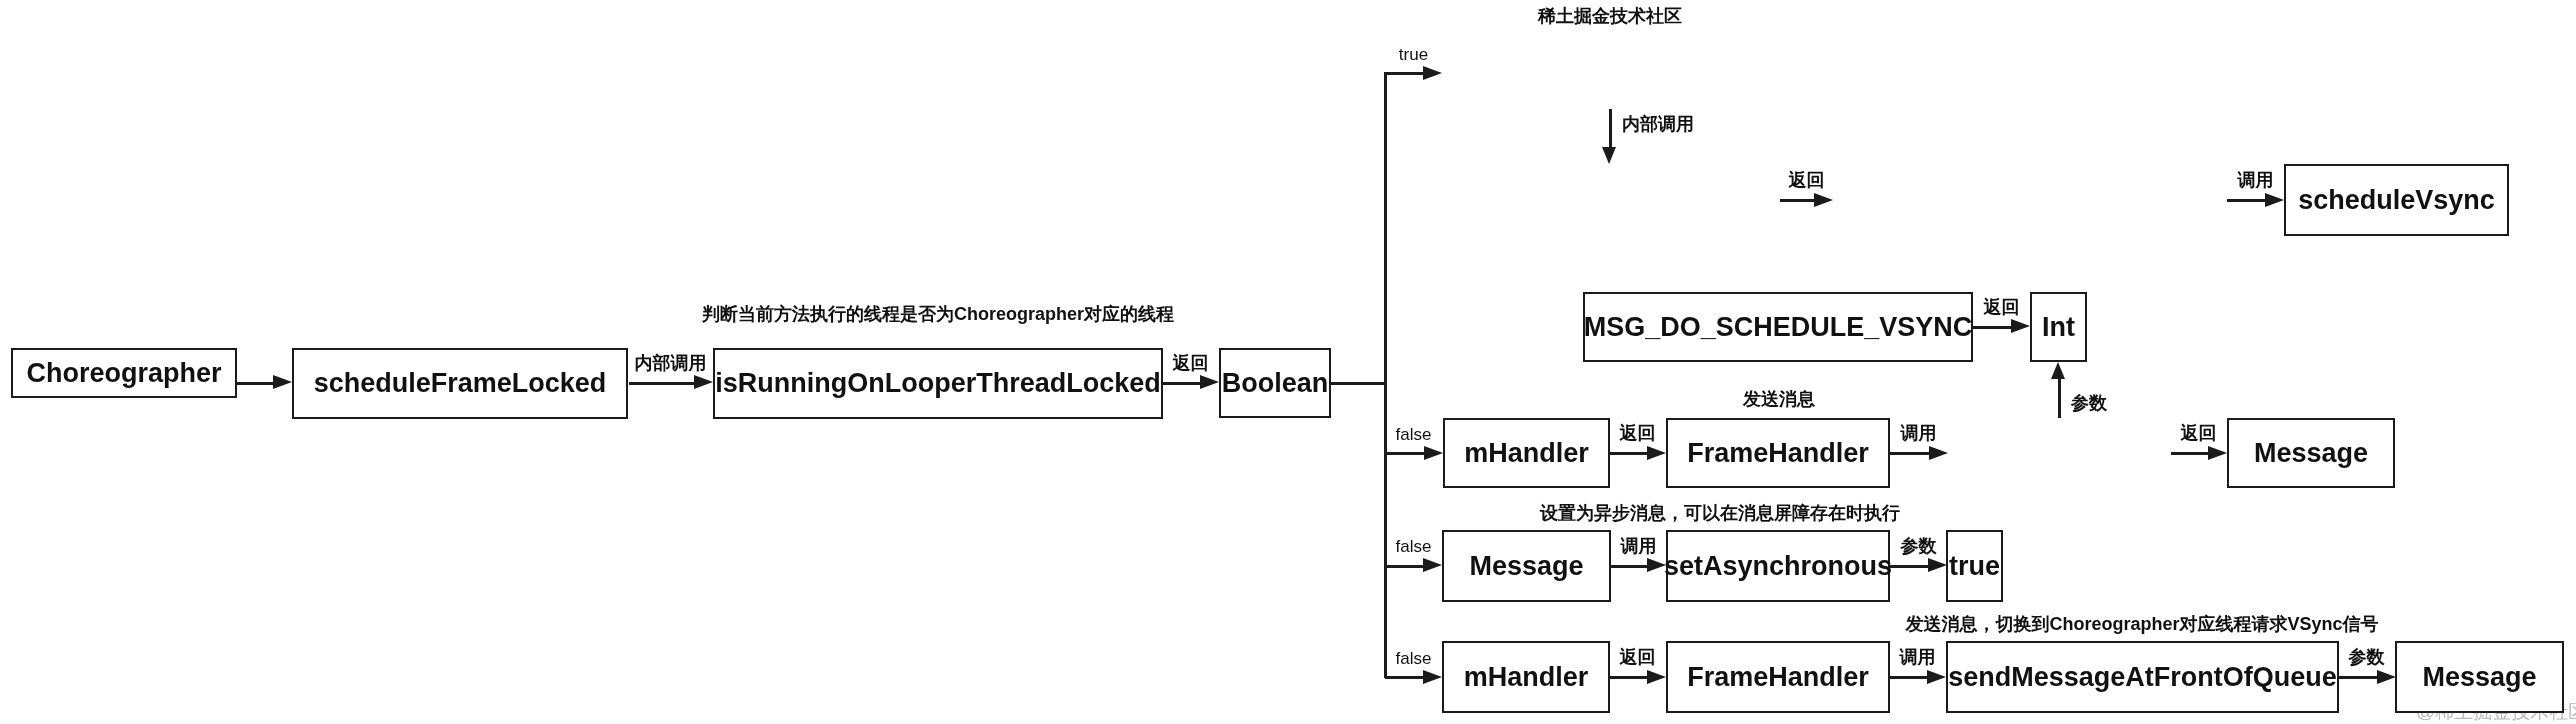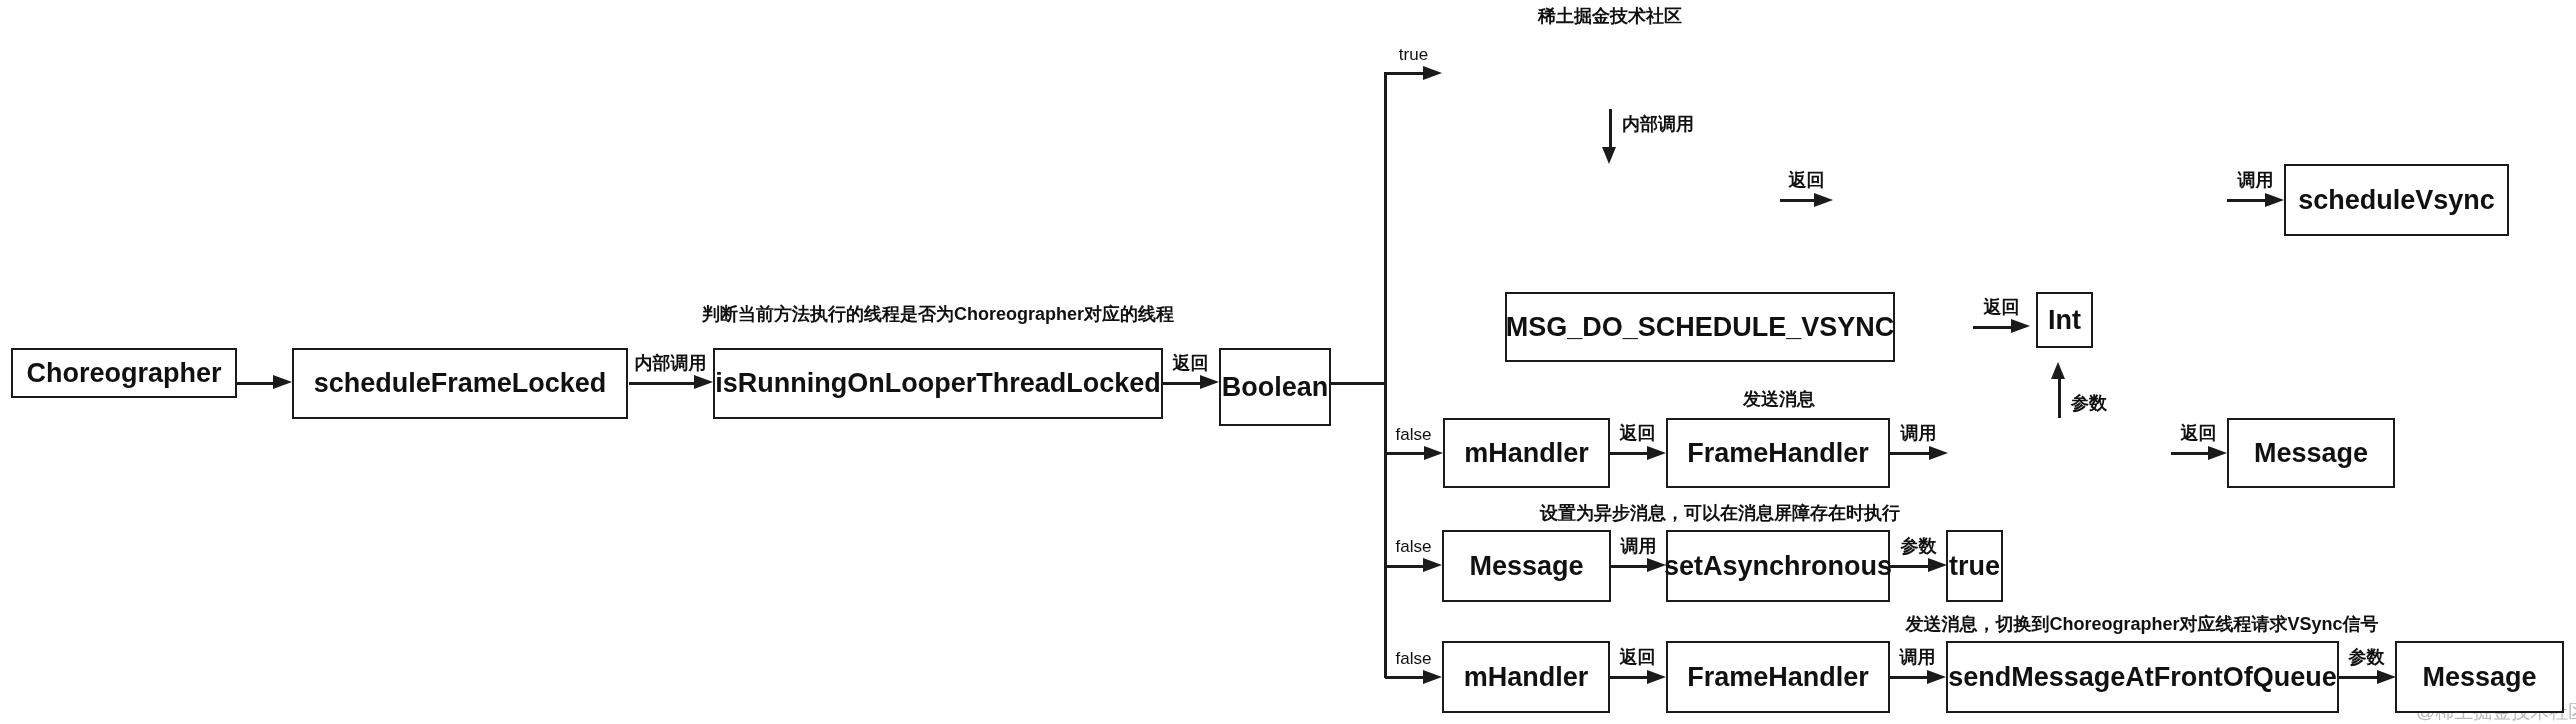--- a/index.html
+++ b/index.html
@@ -31,30 +31,30 @@
 <div class="vline" style="left: 1384px; top: 72px; height: 606px;"></div>
     <div class="node" style="left: 11px; top: 348px; width: 226px; height: 50px;">
       <span>Choreographer</span>
     </div>
     <div class="node" style="left: 292px; top: 348px; width: 336px; height: 71px; text-align: center;">
       <span>scheduleFrameLocked</span>
     </div>
     <div class="node" style="left: 713px; top: 348px; width: 450px; height: 71px;">
       <span>isRunningOnLooperThreadLocked</span>
     </div>
-    <div class="node" style="left: 1219px; top: 348px; width: 112px; height: 78px;">
+    <div class="node" style="left: 1219px; top: 348px; width: 112px; height: 70px;">
       <span>Boolean</span>
     </div>
     <div class="node" style="left: 2284px; top: 164px; width: 225px; height: 72px;">
       <span>scheduleVsync</span>
     </div>
-    <div class="node" style="left: 1505px; top: 292px; width: 390px; height: 70px;">
+    <div class="node" style="left: 1583px; top: 292px; width: 390px; height: 70px;">
       <span>MSG_DO_SCHEDULE_VSYNC</span>
     </div>
-    <div class="node" style="left: 2030px; top: 292px; width: 57px; height: 56px; margin-left: 6px;">
+    <div class="node" style="left: 2030px; top: 292px; width: 57px; height: 70px;">
       <span>Int</span>
     </div>
     <div class="node" style="left: 1443px; top: 418px; width: 167px; height: 70px;">
       <span>mHandler</span>
     </div>
     <div class="node" style="left: 1666px; top: 418px; width: 224px; height: 70px;">
       <span>FrameHandler</span>
     </div>
     <div class="node" style="left: 2227px; top: 418px; width: 168px; height: 70px;">
       <span>Message</span>

